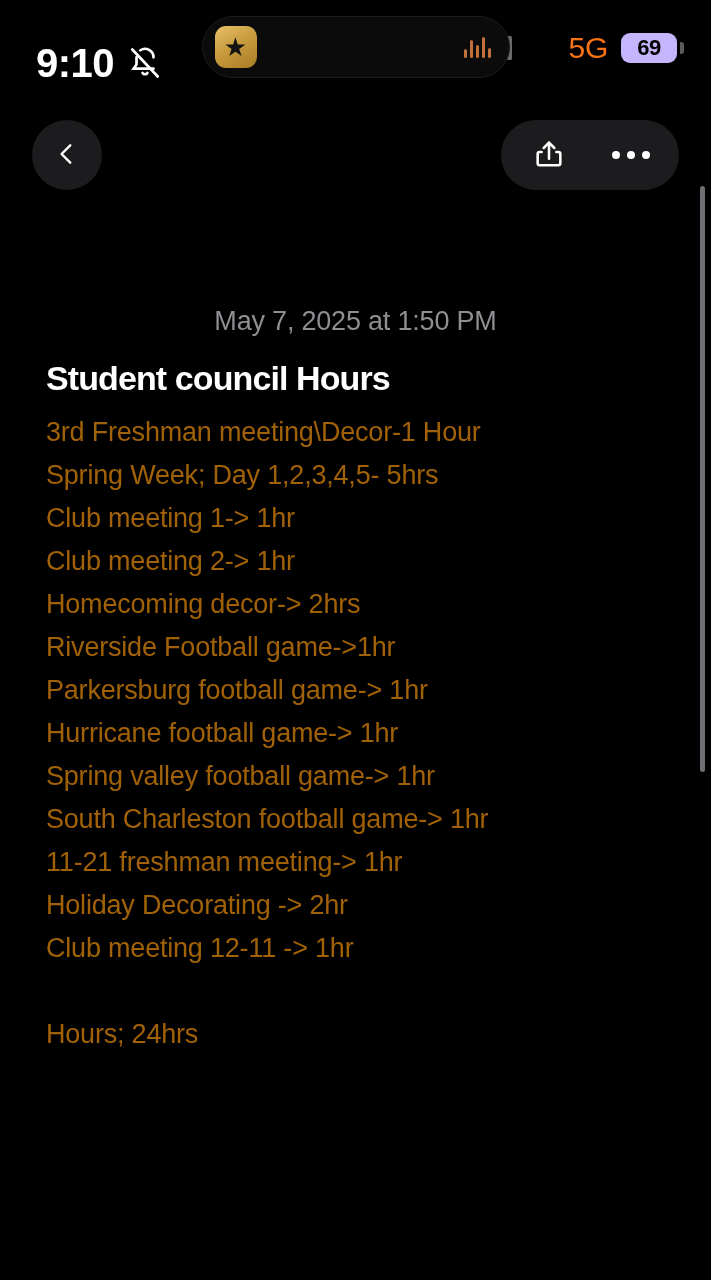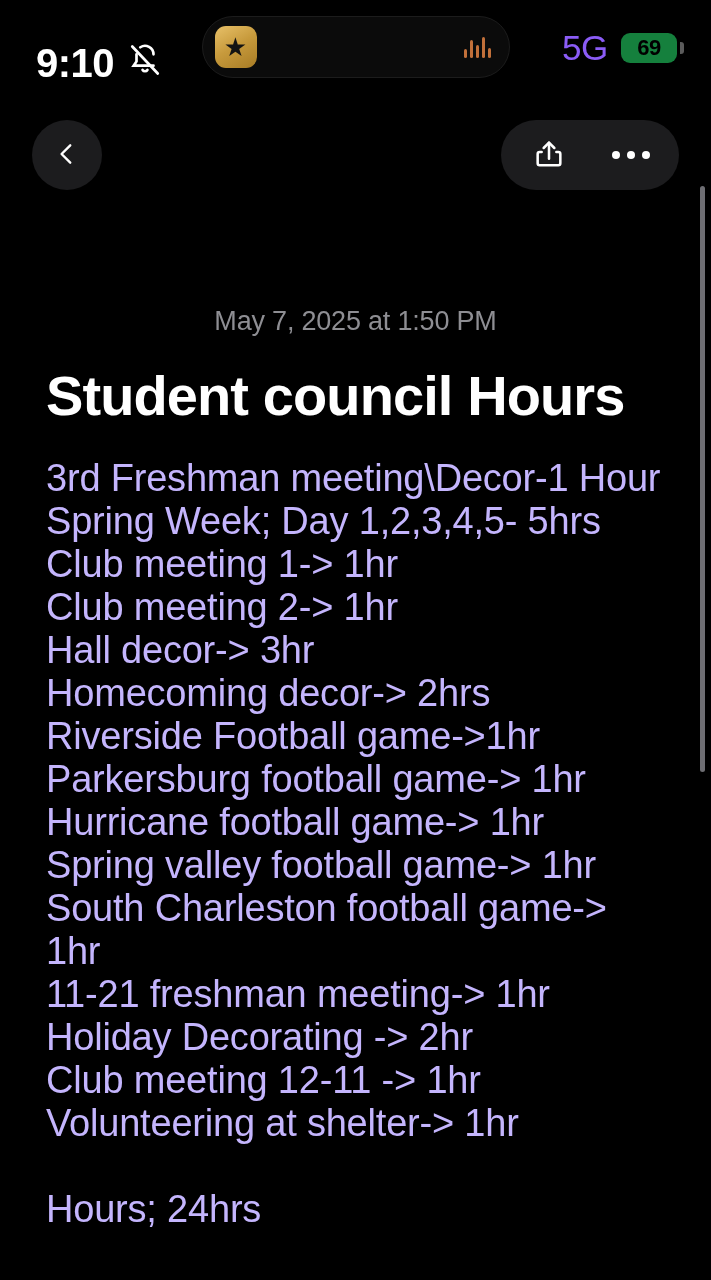--- a/index.html
+++ b/index.html
@@ -20,21 +20,21 @@
   
   .statusbar {
     position: relative;
     height: 96px;
     display: flex;
     align-items: center;
     padding: 0 34px 0 36px;
   }
   .status-left {
     display: flex;
-    align-items: flex-start;
+    align-items: center;
     gap: 14px;
     flex: 0 0 auto;
     margin-top: 30px;
   }
   .clock {
     color: #ffffff;
     font-size: 40px;
     font-weight: 600;
     letter-spacing: -0.5px;
     line-height: 1;
@@ -75,27 +75,27 @@
   .status-right {
     margin-left: auto;
     display: flex;
     align-items: center;
     gap: 13px;
   }
   .signal { display: flex; align-items: flex-end; gap: 3px; height: 24px; }
   .signal i { display:block; width: 6px; border-radius: 1.5px; background: #ffffff; }
   .signal i.off { background: #6a6a6a; }
   .net {
-    color: #8b5cf6; font-size: 35px; font-weight: 500; letter-spacing: -0.3px; margin-left: 44px;
+    color: #f97316; font-size: 30px; font-weight: 500; letter-spacing: -0.3px; margin-left: 44px;
   }
   .battery {
     position: relative;
     width: 56px; height: 30px;
     border-radius: 9px;
-    background: #15803d;
+    background: #c4b5fd;
     display: flex; align-items: center; justify-content: center;
   }
   .battery-pct {
     color: #000000; font-size: 22px; font-weight: 700; letter-spacing: -0.4px;
   }
   .battery-cap {
     position: absolute; right: -7px; top: 9px;
     width: 4px; height: 12px; border-radius: 0 3px 3px 0;
     background: #5b5b5b;
   }
@@ -137,33 +137,33 @@
 
   
   .note {
     padding: 92px 46px 0 46px;
   }
   .note-date {
     text-align: center;
     color: #8e8e93;
     font-size: 27px;
     letter-spacing: -0.2px;
-    margin-bottom: 28px;
+    margin-bottom: 22px;
   }
   .note-title {
     color: #ffffff;
-    font-size: 56px;
+    font-size: 34px;
     font-weight: 700;
     letter-spacing: -0.9px;
-    margin-bottom: 29px;
+    margin-bottom: 14px;
     line-height: 1.12;
   }
   .note-line {
-    color: #c4b5fd;
-    font-size: 38px;
+    color: #a16207;
+    font-size: 27px;
     line-height: 43px;
     letter-spacing: -0.2px;
     white-space: pre-wrap;
     min-height: 43px;
   }
   .note-line.blank { min-height: 43px; }
 
   
   .scrollbar {
     position: absolute;
@@ -251,28 +251,26 @@
   <div class="scrollbar"></div>
 
   <div class="note">
     <div class="note-date">May 7, 2025 at 1:50 PM</div>
     <div class="note-title">Student council Hours</div>
 
     <div class="note-line">3rd Freshman meeting\Decor-1 Hour</div>
     <div class="note-line">Spring Week; Day 1,2,3,4,5- 5hrs</div>
     <div class="note-line">Club meeting 1-&gt; 1hr</div>
     <div class="note-line">Club meeting 2-&gt; 1hr</div>
-    <div class="note-line">Hall decor-&gt; 3hr</div>
     <div class="note-line">Homecoming decor-&gt; 2hrs</div>
     <div class="note-line">Riverside Football game-&gt;1hr</div>
     <div class="note-line">Parkersburg football game-&gt; 1hr</div>
     <div class="note-line">Hurricane football game-&gt; 1hr</div>
     <div class="note-line">Spring valley football game-&gt; 1hr</div>
     <div class="note-line">South Charleston football game-&gt; 1hr</div>
     <div class="note-line">11-21 freshman meeting-&gt; 1hr</div>
     <div class="note-line">Holiday Decorating -&gt; 2hr</div>
     <div class="note-line">Club meeting 12-11 -&gt; 1hr</div>
-    <div class="note-line">Volunteering at shelter-&gt; 1hr</div>
     <div class="note-line blank"></div>
     <div class="note-line">Hours; 24hrs</div>
   </div>
 
 </div>
 
 </body></html>

